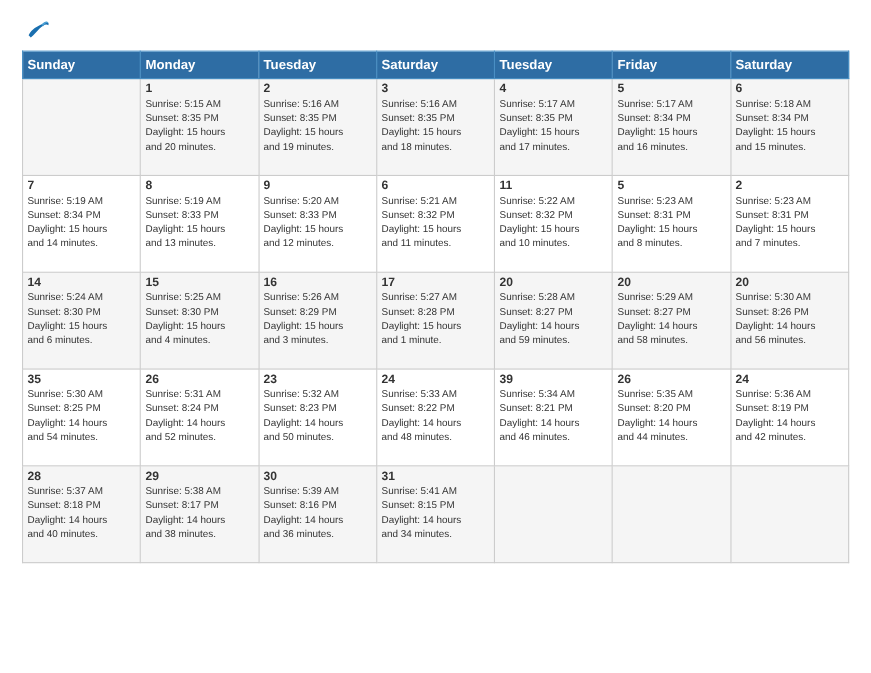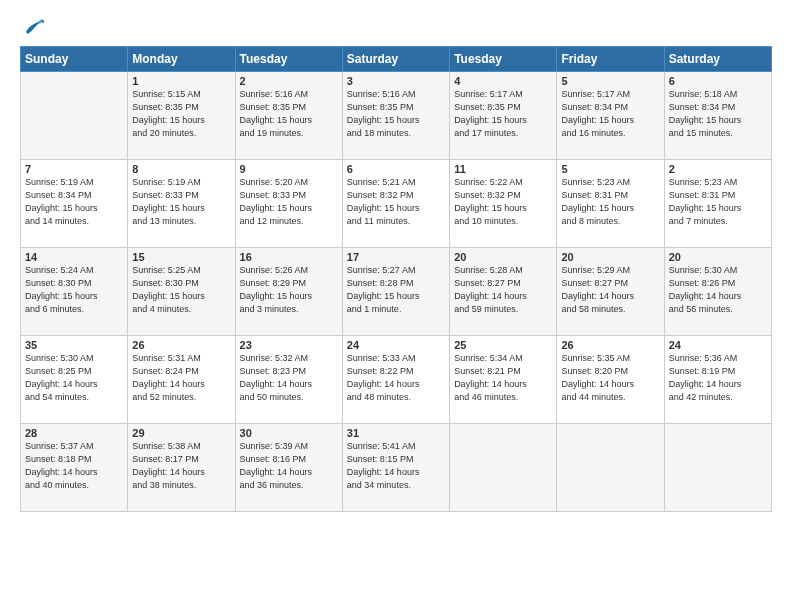--- a/index.html
+++ b/index.html
@@ -239,21 +239,21 @@
           </td>
           <td>
             <span class="day-number">23</span>
             <div class="day-info">Sunrise: 5:32 AM<br>Sunset: 8:23 PM<br>Daylight: 14 hours<br>and 50 minutes.</div>
           </td>
           <td>
             <span class="day-number">24</span>
             <div class="day-info">Sunrise: 5:33 AM<br>Sunset: 8:22 PM<br>Daylight: 14 hours<br>and 48 minutes.</div>
           </td>
           <td>
-            <span class="day-number">25</span>
+            <span class="day-number">39</span>
             <div class="day-info">Sunrise: 5:34 AM<br>Sunset: 8:21 PM<br>Daylight: 14 hours<br>and 46 minutes.</div>
           </td>
           <td>
             <span class="day-number">26</span>
             <div class="day-info">Sunrise: 5:35 AM<br>Sunset: 8:20 PM<br>Daylight: 14 hours<br>and 44 minutes.</div>
           </td>
           <td>
             <span class="day-number">24</span>
             <div class="day-info">Sunrise: 5:36 AM<br>Sunset: 8:19 PM<br>Daylight: 14 hours<br>and 42 minutes.</div>
           </td>

